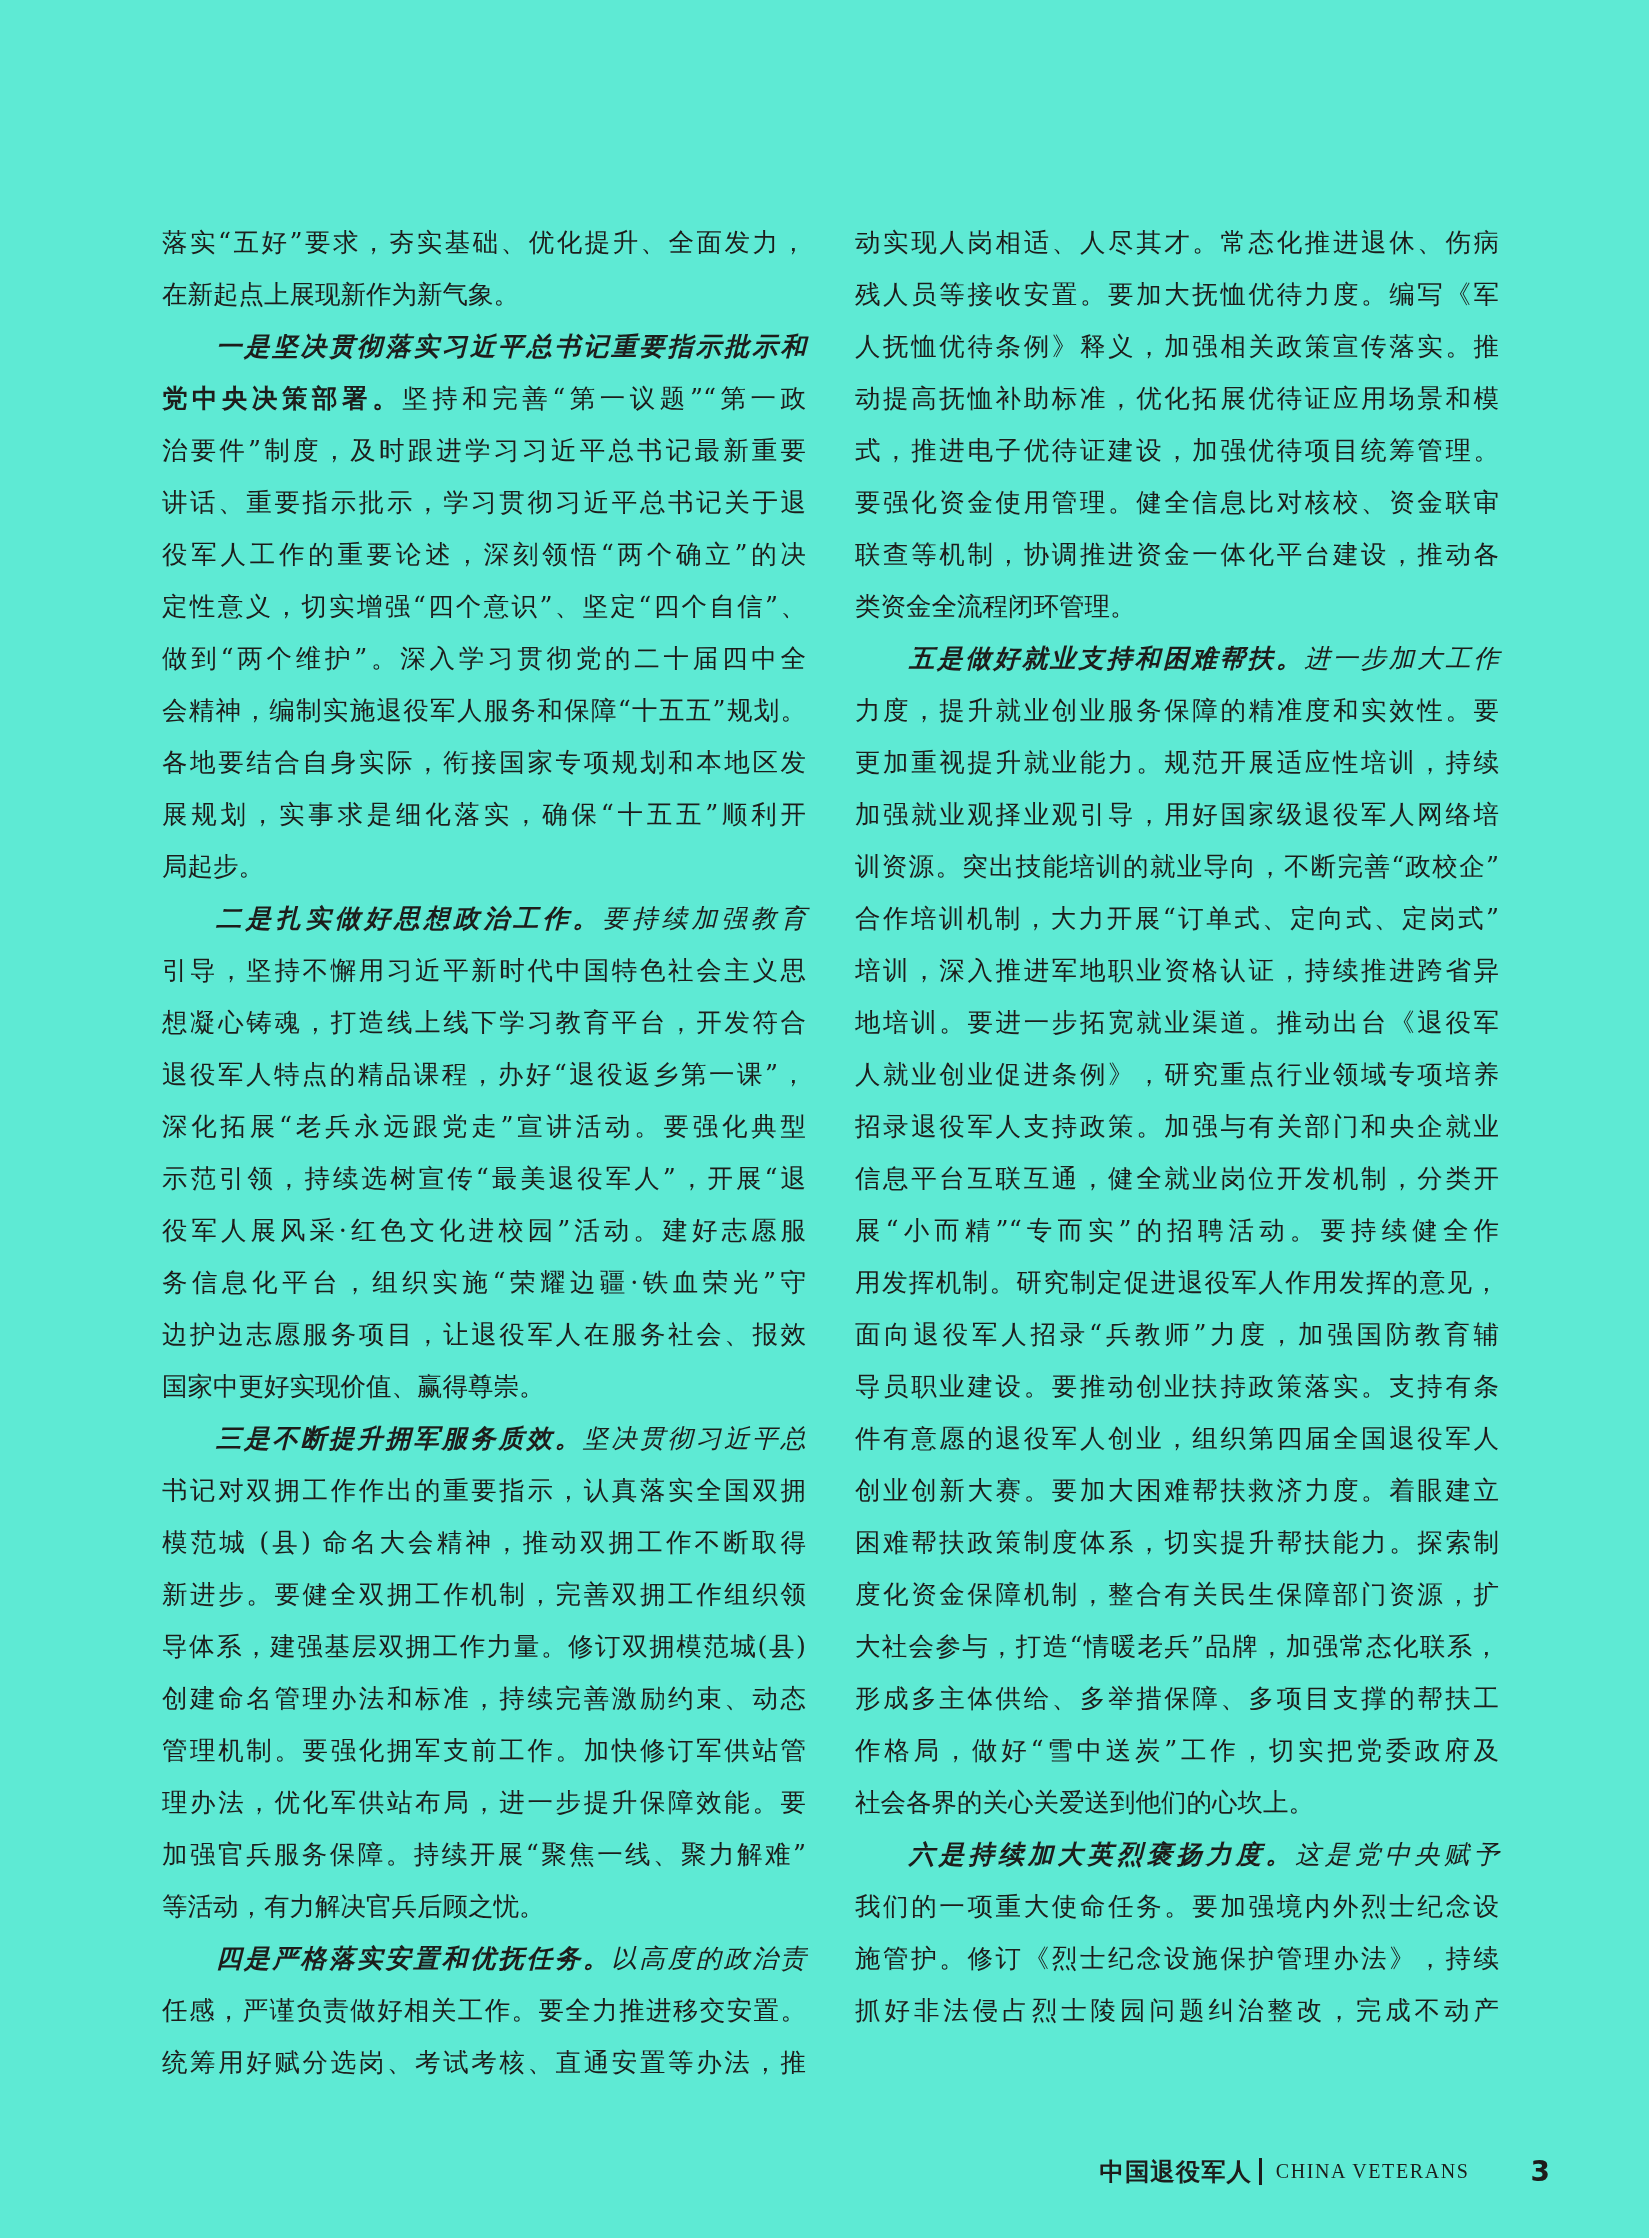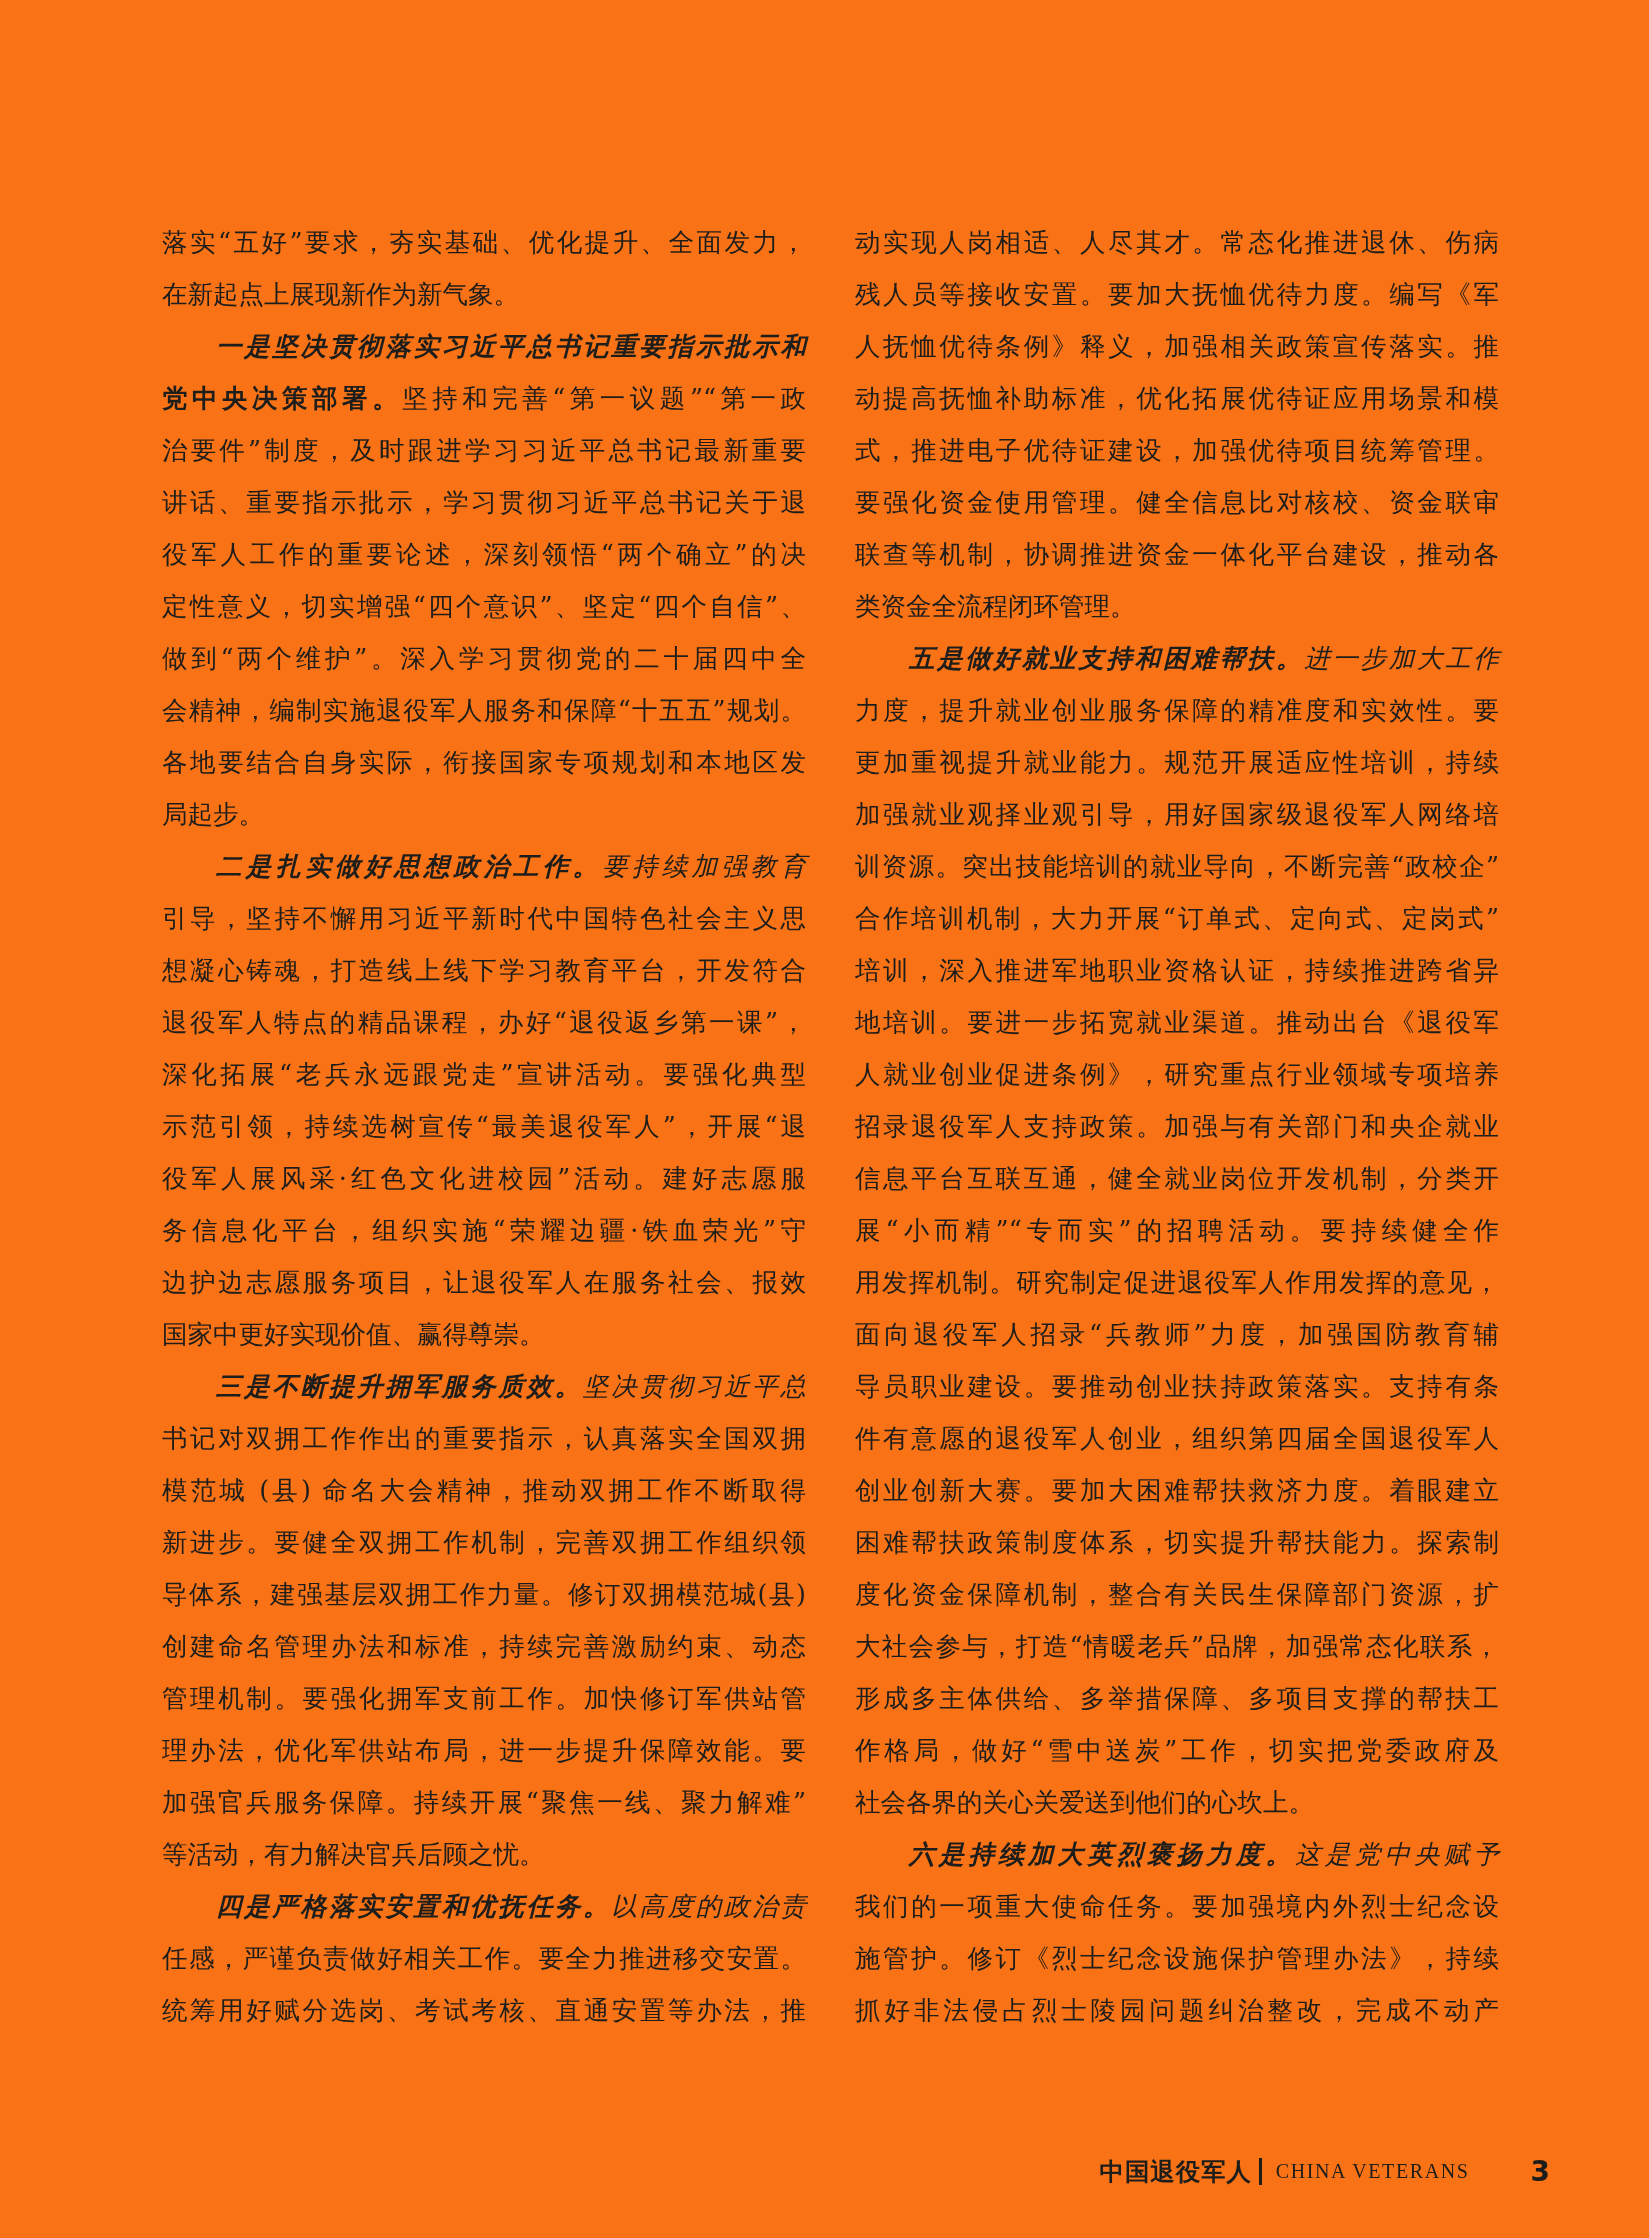--- a/index.html
+++ b/index.html
@@ -4,21 +4,21 @@
 <style>
   html, body {
     margin: 0;
     padding: 0;
     background: #ffffff;
   }
   .page {
     position: relative;
     width: 1650px;
     height: 2239px;
-    background: #f97316;
+    background: #5eead4;
     overflow: hidden;
     font-family: "DejaVu Serif", "Liberation Serif", serif;
     color: #1d1d1b;
   }
   .column {
     position: absolute;
     top: 216px;
     width: 644px;
   }
   .column.left  { left: 162px; }
@@ -89,20 +89,21 @@
       <div class="line end"><span>在新起点上展现新作为新气象。</span></div>
       <div class="line indent"><span class="lead">一是坚决贯彻落实习近平总书记重要指示批示和</span></div>
       <div class="line"><span class="lead">党中央决策部署。</span><span>坚持和完善“第一议题”“第一政</span></div>
       <div class="line"><span>治要件”制度，及时跟进学习习近平总书记最新重要</span></div>
       <div class="line"><span>讲话、重要指示批示，学习贯彻习近平总书记关于退</span></div>
       <div class="line"><span>役军人工作的重要论述，深刻领悟“两个确立”的决</span></div>
       <div class="line"><span>定性意义，切实增强“四个意识”、坚定“四个自信”、</span></div>
       <div class="line"><span>做到“两个维护”。深入学习贯彻党的二十届四中全</span></div>
       <div class="line"><span>会精神，编制实施退役军人服务和保障“十五五”规划。</span></div>
       <div class="line"><span>各地要结合自身实际，衔接国家专项规划和本地区发</span></div>
+      <div class="line"><span>展规划，实事求是细化落实，确保“十五五”顺利开</span></div>
       <div class="line end"><span>局起步。</span></div>
       <div class="line indent"><span class="lead">二是扎实做好思想政治工作。</span><span>要持续加强教育</span></div>
       <div class="line"><span>引导，坚持不懈用习近平新时代中国特色社会主义思</span></div>
       <div class="line"><span>想凝心铸魂，打造线上线下学习教育平台，开发符合</span></div>
       <div class="line"><span>退役军人特点的精品课程，办好“退役返乡第一课”，</span></div>
       <div class="line"><span>深化拓展“老兵永远跟党走”宣讲活动。要强化典型</span></div>
       <div class="line"><span>示范引领，持续选树宣传“最美退役军人”，开展“退</span></div>
       <div class="line"><span>役军人展风采·红色文化进校园”活动。建好志愿服</span></div>
       <div class="line"><span>务信息化平台，组织实施“荣耀边疆·铁血荣光”守</span></div>
       <div class="line"><span>边护边志愿服务项目，让退役军人在服务社会、报效</span></div>

